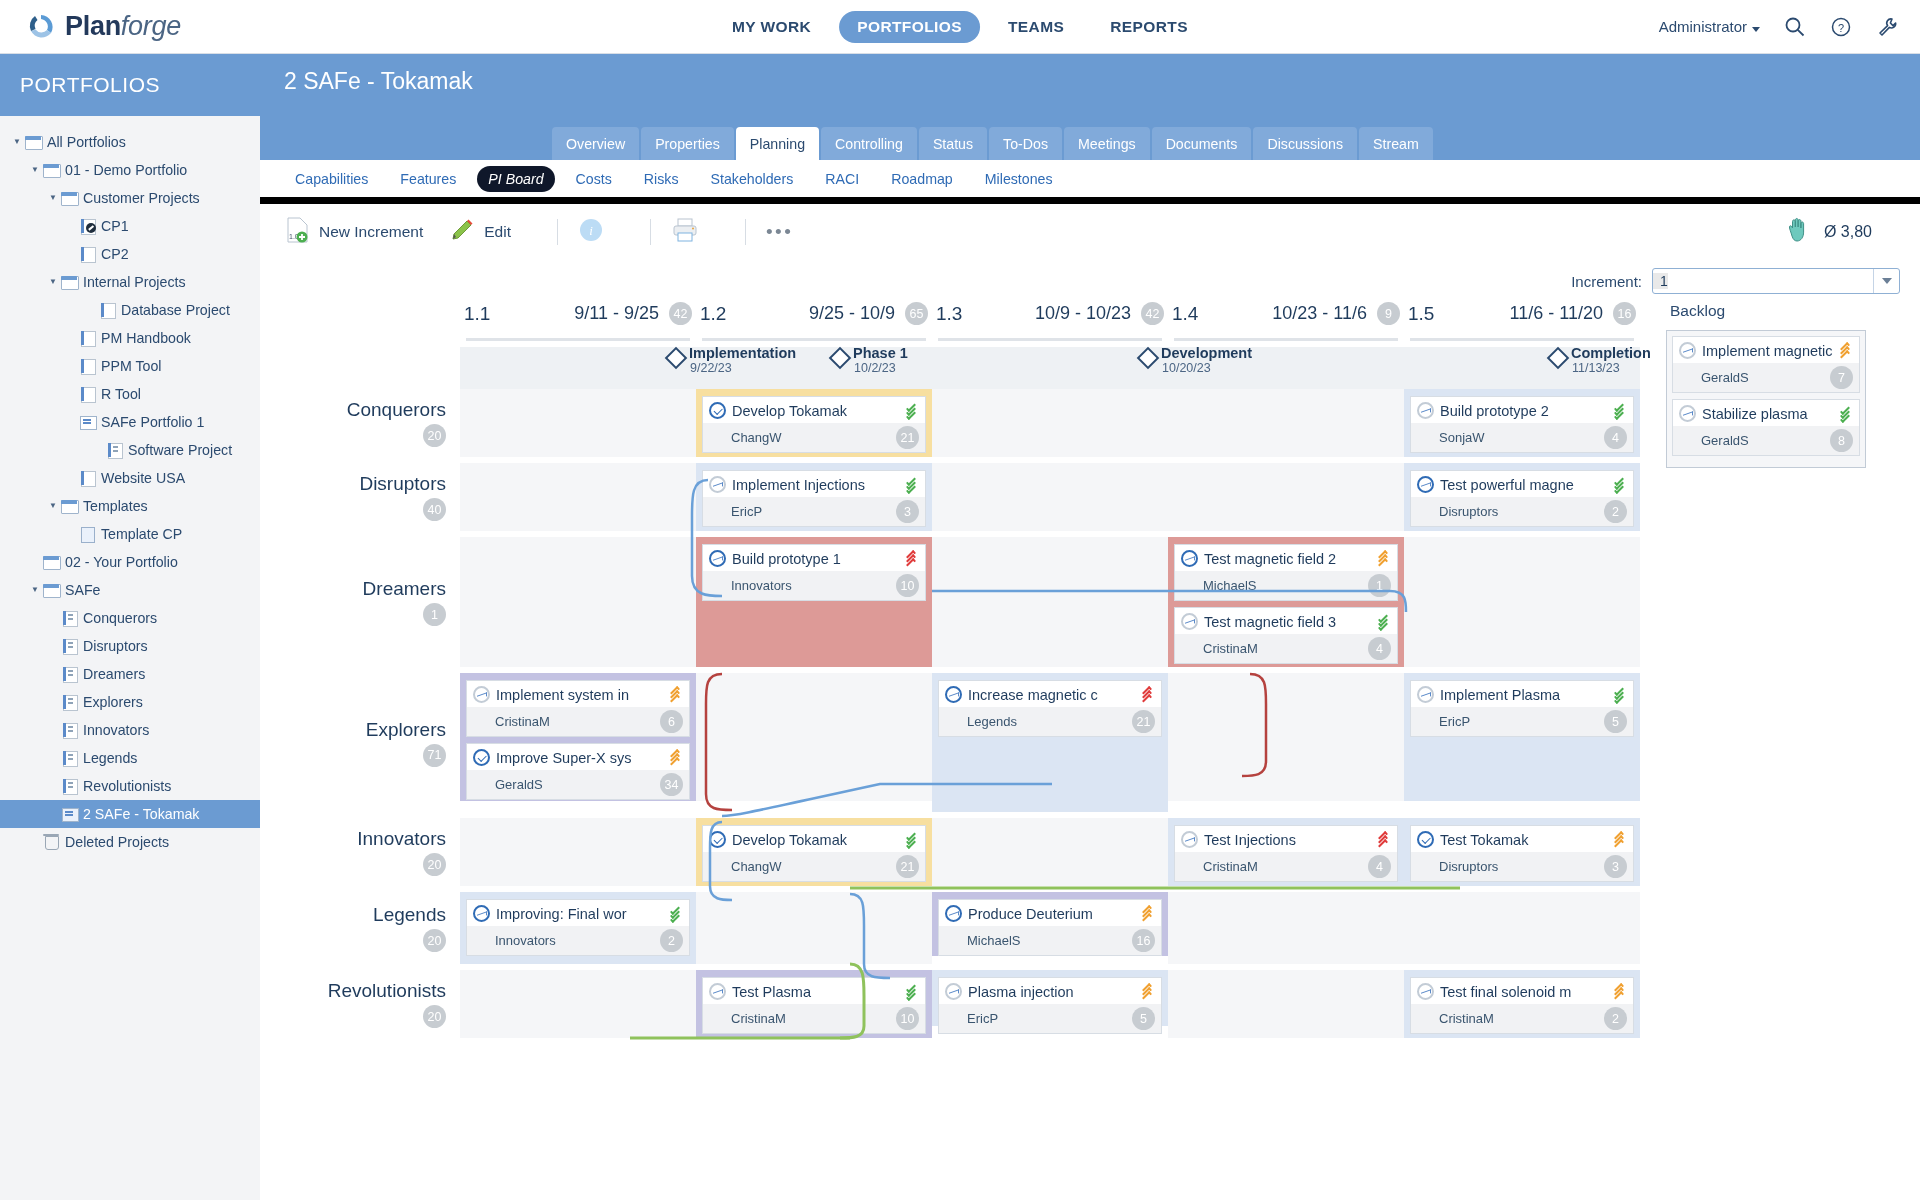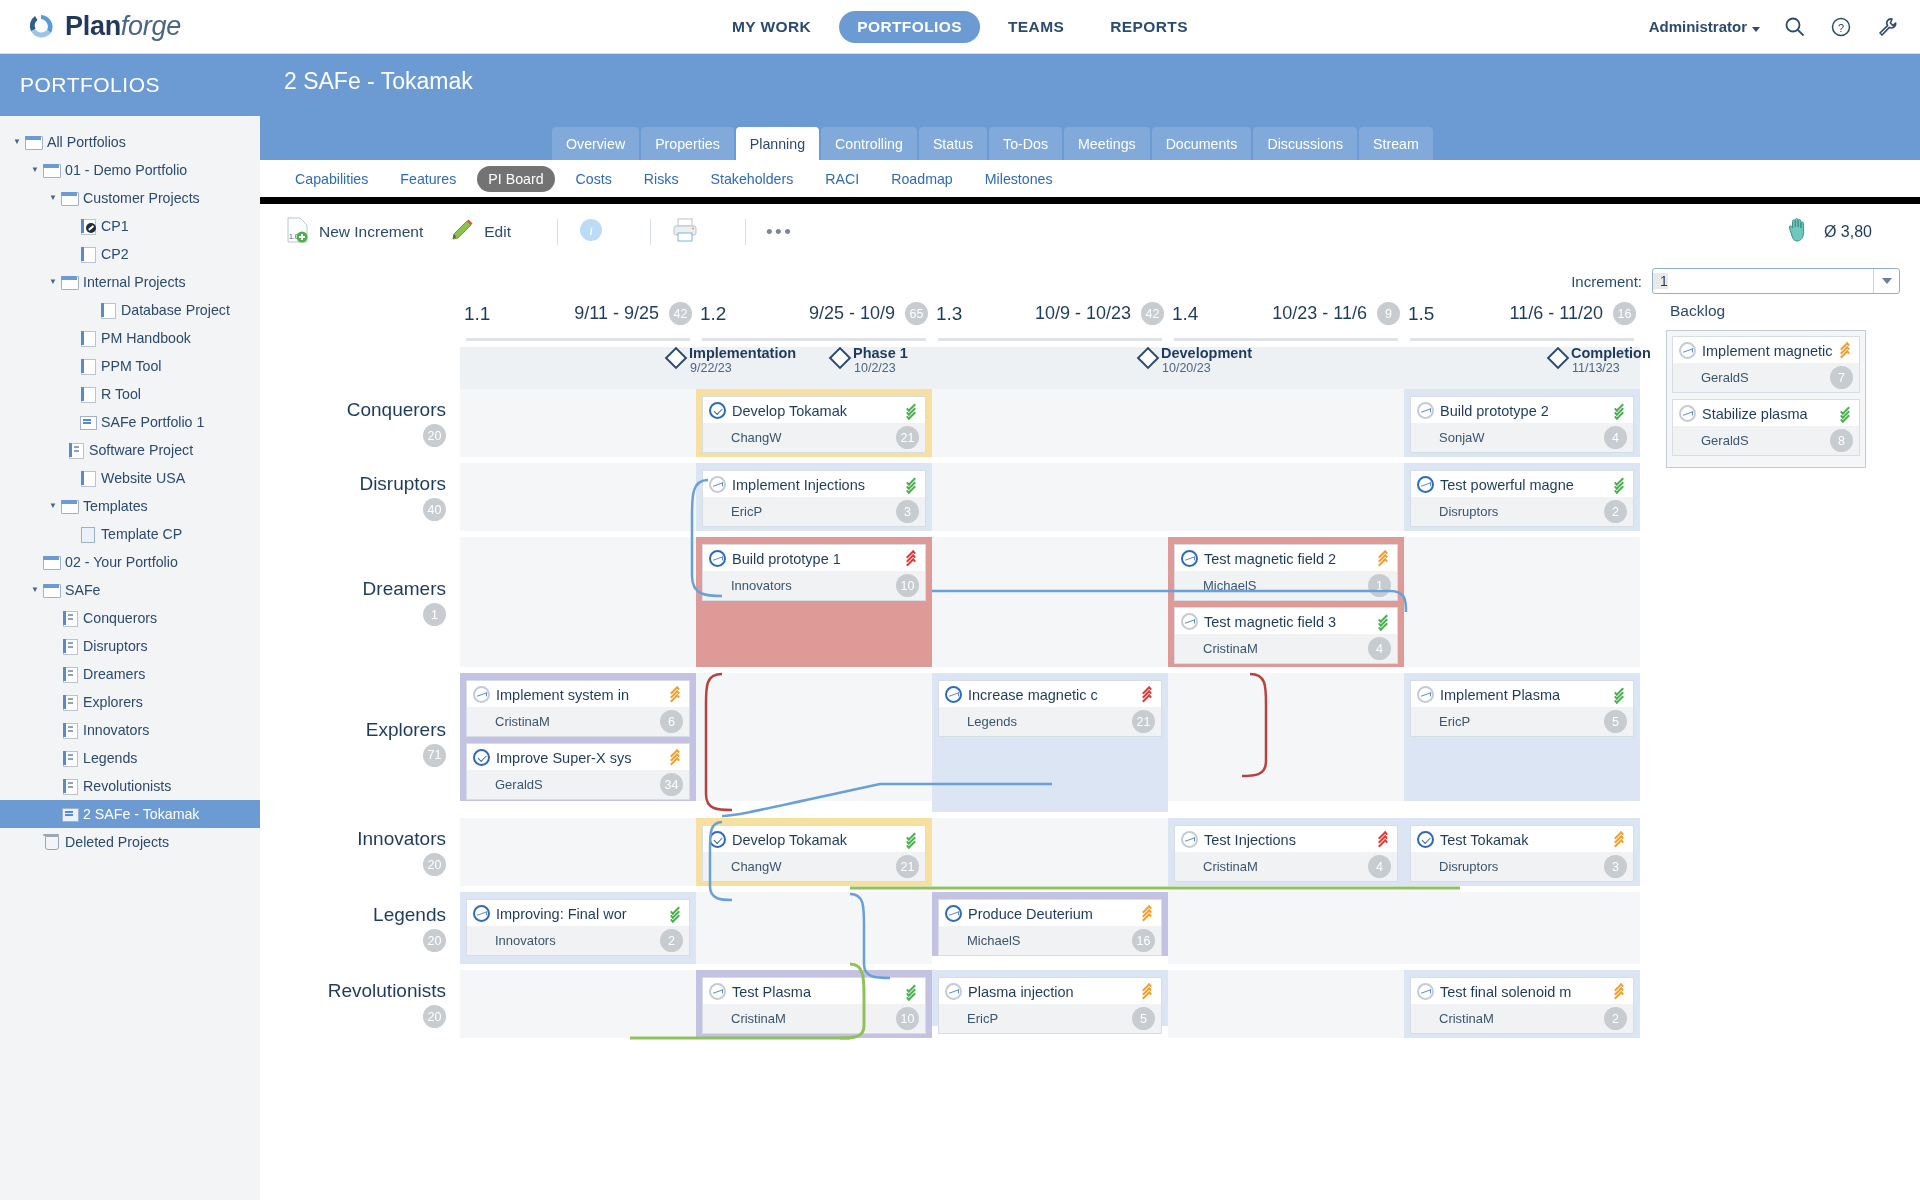--- a/index.html
+++ b/index.html
@@ -23,21 +23,21 @@
   .logo-mark{ width:30px;height:30px;position:relative;}
   .logo-text{ font-size:27px; font-weight:700; color:#23395b; letter-spacing:-.3px;}
   .logo-text i{ font-weight:400; font-style:italic; color:#4b6584;}
   .mainnav{ position:absolute; left:50%; transform:translateX(-50%); display:flex; align-items:center; gap:10px;}
   .mainnav a{
     font-size:15.5px; font-weight:700; color:#2b4a6f; letter-spacing:.4px;
     padding:7px 18px; border-radius:16px; text-decoration:none; white-space:nowrap;
   }
   .mainnav a.active{ background:#6b9bd2; color:#fff;}
   .topright{ margin-left:auto; margin-right:22px; display:flex; align-items:center; gap:24px;}
-  .admin{ font-size:15px; color:#2b4a6f;font-weight:bold;}
+  .admin{ font-size:15px; color:#2b4a6f;}
   .caret{ display:inline-block; margin-left:5px; border-left:4.5px solid transparent;border-right:4.5px solid transparent;border-top:5.5px solid #2b4a6f;}
   .ticon{ width:22px;height:22px; display:block;}
 
   
   .shell{ display:flex; height:1146px; }
 
   
   .sidebar{ width:260px; background:#f3f4f6; flex:0 0 260px; }
   .sidebar-head{
     height:62px; background:#6b9bd2; color:#fff;
@@ -78,21 +78,21 @@
   .proj-header{ background:#6b9bd2; height:106px; position:relative; padding-left:24px;}
   .proj-title{ color:#fff; font-size:23px; padding-top:14px;}
   .tabs{ position:absolute; bottom:0; left:292px; display:flex; align-items:flex-end; gap:2px;}
   .tab{
     background:#81aada; color:#fff; font-size:14.2px;
     padding:9px 14px 8px; border-radius:4px 4px 0 0; white-space:nowrap;
   }
   .tab.active{ background:#fff; color:#2b4a6f;}
   .subtabs{ height:44px; display:flex; align-items:center; gap:10px; padding-left:24px; border-bottom:7px solid #000000;}
   .subtab{ font-size:14.2px; color:#2f6bb5; padding:5px 11px; border-radius:14px; white-space:nowrap;}
-  .subtab.active{ background:#737373; color:#fff;}
+  .subtab.active{ background:#0f172a; color:#fff;font-style:italic;}
 
   .toolbar{ height:56px; display:flex; align-items:center; padding-left:26px; position:relative;}
   .tb-item{ display:flex; align-items:center; gap:9px; margin-right:26px; font-size:15.5px; color:#2b4a6f;}
   .tb-sep{ width:1px; height:26px; background:#d7dde4; margin:0 20px;}
   .tb-dots{ letter-spacing:2.5px; color:#7b8794; font-size:19px;}
   .avg{ position:absolute; right:48px; display:flex; align-items:center; gap:10px; font-size:16px; color:#1f3b5c;}
 
   .incrementbar{ height:42px; display:flex; align-items:center; justify-content:flex-end; padding-right:20px; gap:10px;}
   .incrementbar label{ font-size:15px; color:#2b4a6f;}
   .sel-box{ width:248px; height:26px; border:1px solid #8fb0d4; border-radius:3px; display:flex; align-items:center; background:#fff;}
@@ -256,21 +256,21 @@
         <div class="tnode" style="padding-left:64px">
       <span class="twist"></span>
       <span class="ic ic-proj"></span>
       <span class="tlabel">R Tool</span>
     </div>
         <div class="tnode" style="padding-left:64px">
       <span class="twist"></span>
       <span class="ic ic-board"></span>
       <span class="tlabel">SAFe Portfolio 1</span>
     </div>
-        <div class="tnode" style="padding-left:52px">
+        <div class="tnode" style="padding-left:91px">
       <span class="twist"></span>
       <span class="ic ic-team">
             <em></em>
           </span>
       <span class="tlabel">Software Project</span>
     </div>
         <div class="tnode" style="padding-left:64px">
       <span class="twist"></span>
       <span class="ic ic-proj"></span>
       <span class="tlabel">Website USA</span>

